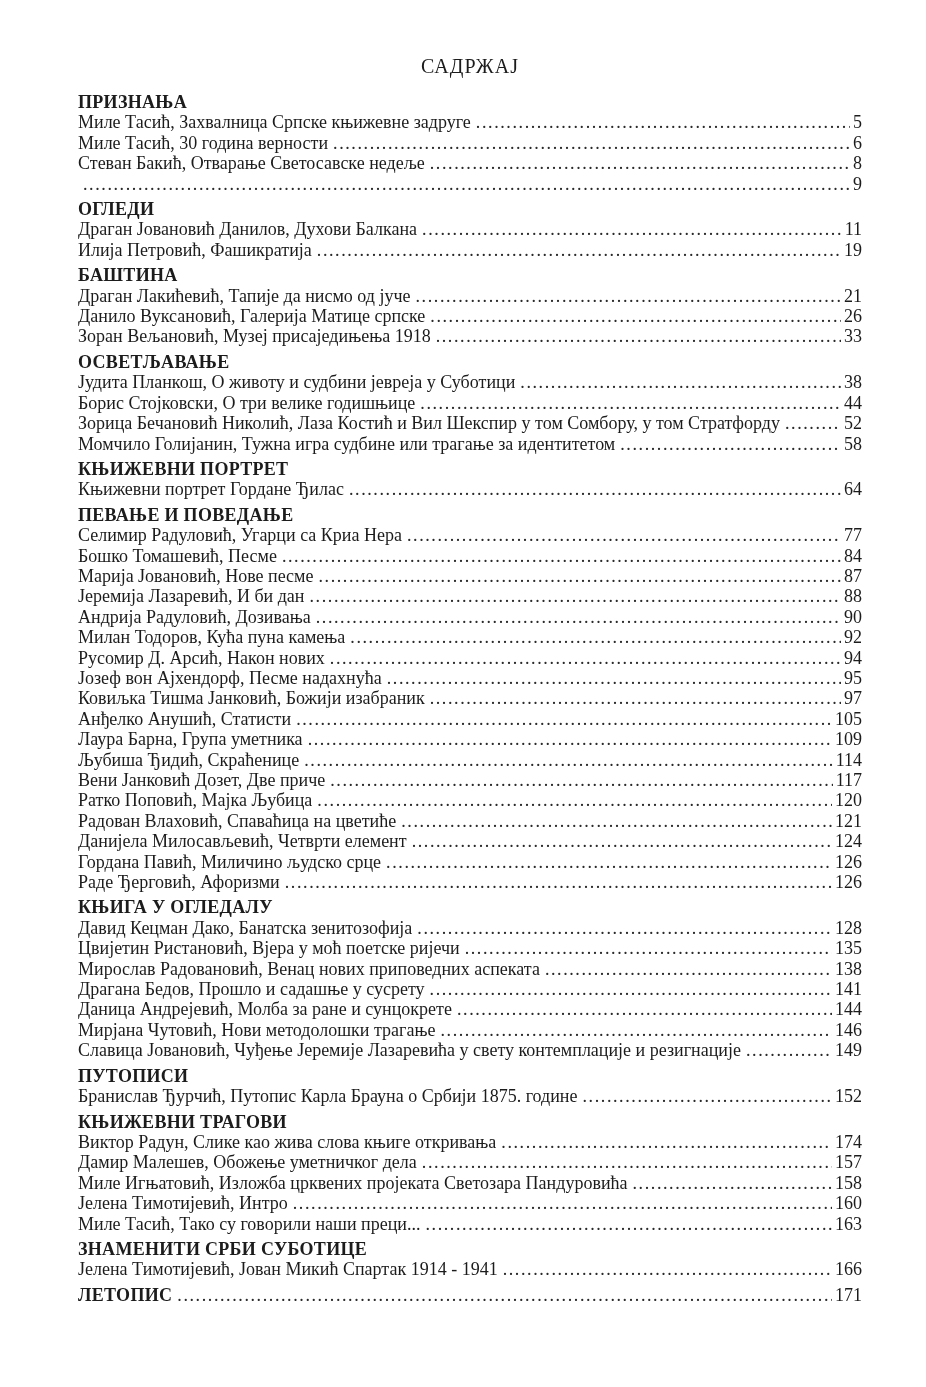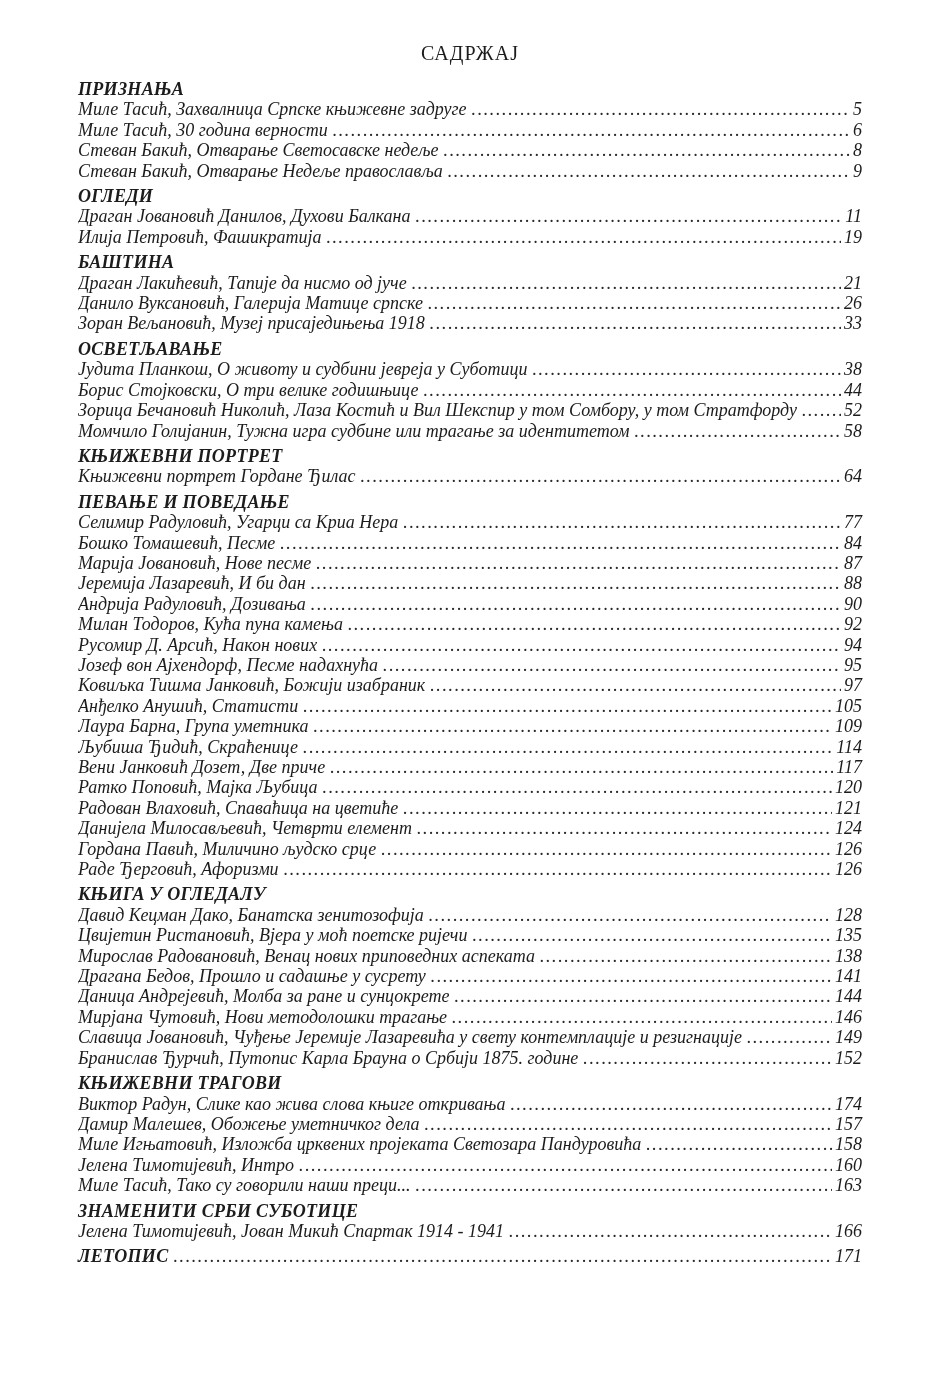--- a/index.html
+++ b/index.html
@@ -20,32 +20,31 @@
     height: 1387px;
     padding: 42px 64px 0 78px;
     background: #ffffff;
   }
   .doc-title {
     text-align: center;
     font-size: 20px;
     font-weight: 400;
     letter-spacing: 1px;
     line-height: 22px;
-    margin: 0 0 15px 0;
+    margin: 13px 0 15px 0;
   }
   .toc {
     font-size: 18px;
     line-height: 20.4px;
   }
   .heading-row,
   .entry-row {
     display: flex;
     align-items: center;
     width: 100%;
-    font-style: italic;
   }
   .heading-row {
     margin-top: 5px;
   }
   .heading-label {
     font-weight: 700;
     letter-spacing: 0.3px;
     white-space: nowrap;
     flex: 0 0 auto;
   }
@@ -100,21 +99,20 @@
     <span class="page-num">6</span>
   </div>
 
   <div class="entry-row">
     <span class="entry-label">Стеван Бакић, Отварање Светосавске недеље</span>
     <span class="leader"></span>
     <span class="page-num">8</span>
   </div>
 
   <div class="entry-row">
-    <span class="entry-label">Стеван Бакић, Отварање Недеље православља</span>
     <span class="leader"></span>
     <span class="page-num">9</span>
   </div>
 </div>
   </div>
 
   <div class="section">
     <div class="heading-row">
       <span class="heading-label">ОГЛЕДИ</span>
 
@@ -366,20 +364,24 @@
 
   <div class="entry-row">
     <span class="entry-label">Славица Јовановић, Чуђење Јеремије Лазаревића у свету контемплације и резигнације</span>
     <span class="leader"></span>
     <span class="page-num">149</span>
   </div>
 </div>
   </div>
 
   <div class="section">
+    <div class="heading-row">
+      <span class="heading-label">ПУТОПИСИ</span>
+
+    </div>
     <div class="entries">
   <div class="entry-row">
     <span class="entry-label">Бранислав Ђурчић, Путопис Карла Брауна о Србији 1875. године</span>
     <span class="leader"></span>
     <span class="page-num">152</span>
   </div>
 </div>
   </div>
 
   <div class="section">

